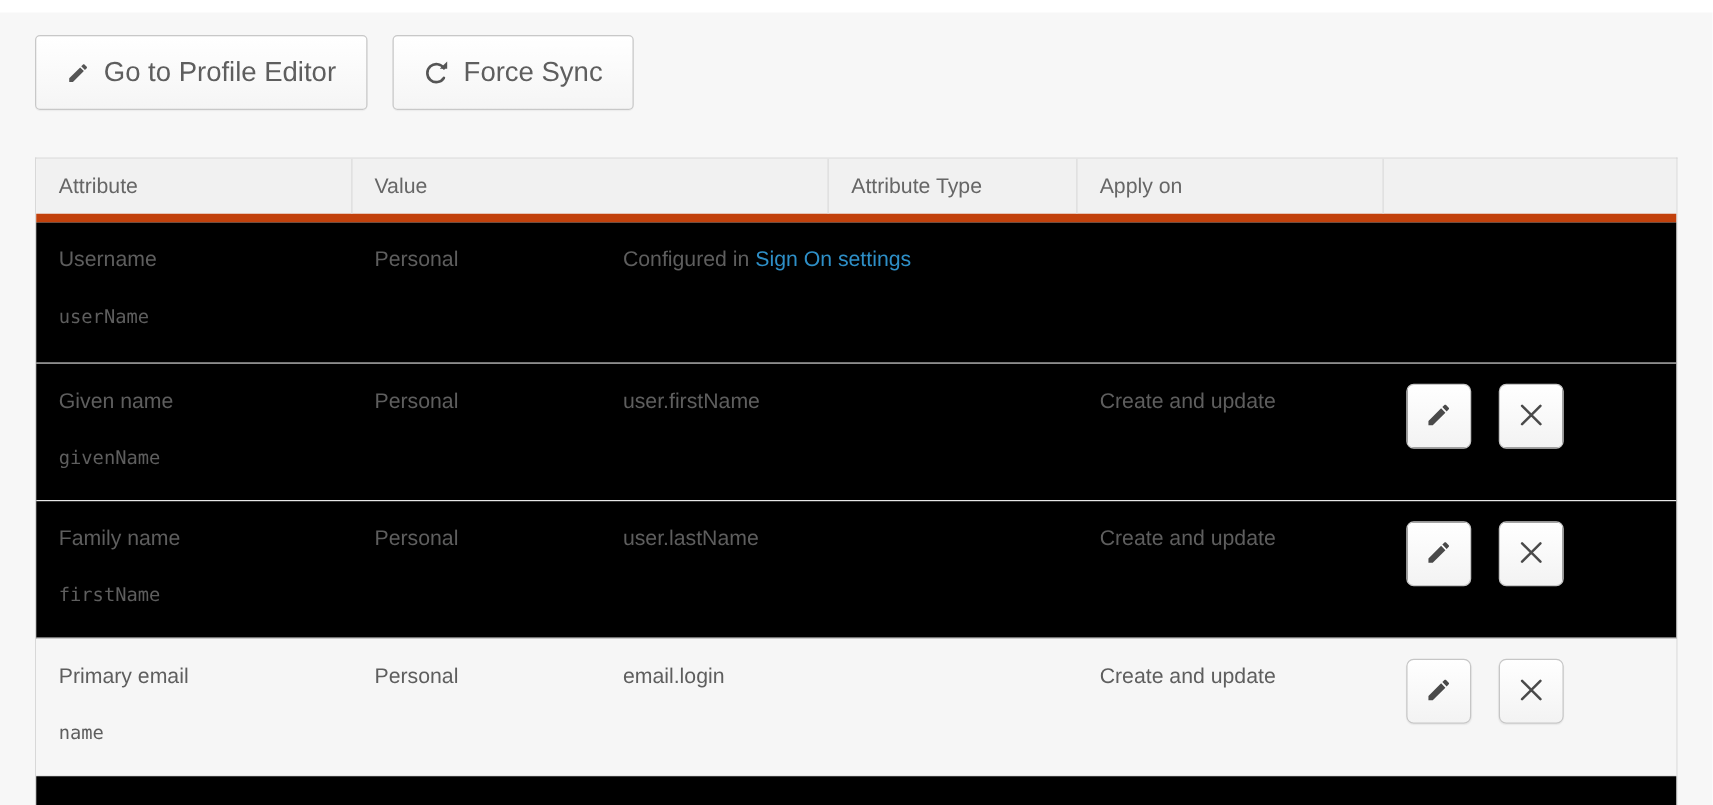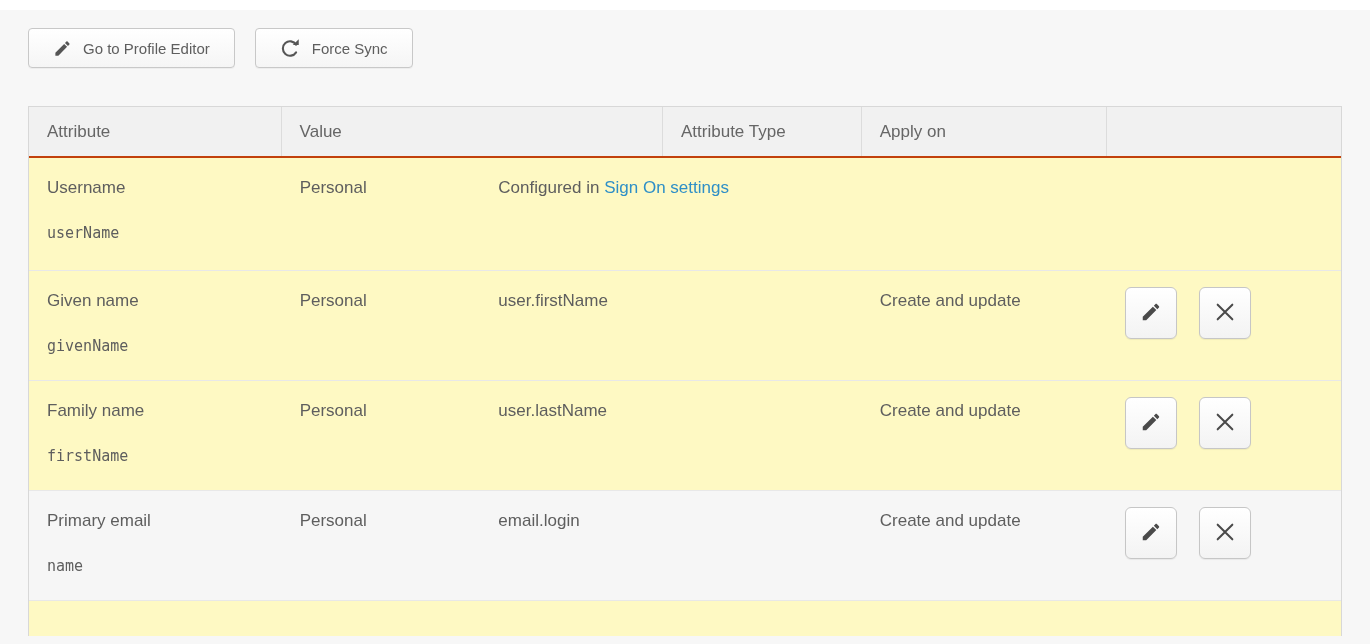--- a/index.html
+++ b/index.html
@@ -3,44 +3,44 @@
 <meta charset="utf-8">
 <style>
   * { margin:0; padding:0; box-sizing:border-box; }
   html,body { width:1370px; height:644px; overflow:hidden; background:#ffffff;
               font-family:"Liberation Sans", sans-serif; }
   .page { position:absolute; top:10px; left:0; width:1370px; height:634px;
           background:#f7f7f7; }
 
   
   .toolbar { padding:18px 0 0 28px; display:flex; gap:20px; }
-  .btn { display:inline-flex; align-items:center; gap:11px; height:40px;
+  .btn { display:inline-flex; align-items:center; gap:11px; height:60px;
          padding:0 24px; background:linear-gradient(#ffffff,#f5f5f5);
          border:1px solid #c8c8c8; border-radius:4px; color:#5e5e5e;
-         font-size:15px; font-family:"Liberation Sans", sans-serif; cursor:pointer;
+         font-size:22px; font-family:"Liberation Sans", sans-serif; cursor:pointer;
          box-shadow:0 1px 0 rgba(0,0,0,0.04); }
   .btn svg { display:block; }
 
   
   .table { margin:38px 0 0 28px; width:1314px; background:#ffffff;
            border:1px solid #d8d8d8; border-bottom:none; }
   .thead { display:flex; height:51px; background:#f1f1f1;
-           border-bottom:2px solid #c2410c; }
+           border-bottom:7px solid #c2410c; }
   .th { display:flex; align-items:center; padding-left:18px; font-size:17px;
         color:#666666; border-right:1px solid #dcdcdc; }
   .th:last-child { border-right:none; }
 
   .col-attr    { width:253px; }
   .col-type    { width:199px; }
   .col-value   { width:382px; }
   .col-apply   { width:246px; }
   .col-actions { width:234px; }
 
   .tr { display:flex; border-bottom:1px solid #e8e8e8; height:110px;
-        background:#fef9c3; }
+        background:#000000; }
   .tr.first { height:113px; }
   .tr.highlight { background:#f6f6f6; }
   .tr.partial { height:35px; border-bottom:none; }
   .td { padding:20px 14px 0 18px; font-size:17px; color:#5e5e5e; }
   .attr-key { margin-top:26px; font-family:"DejaVu Sans Mono", monospace;
               font-size:15px; color:#5e5e5e; }
   a.cell-link { color:#2e8fc7; text-decoration:none; cursor:pointer; }
 
   .td.actions { padding:16px 0 0 18px; display:flex; gap:22px; }
   .icon-btn { width:52px; height:52px; border:1px solid #c6c6c6; border-radius:6px;

